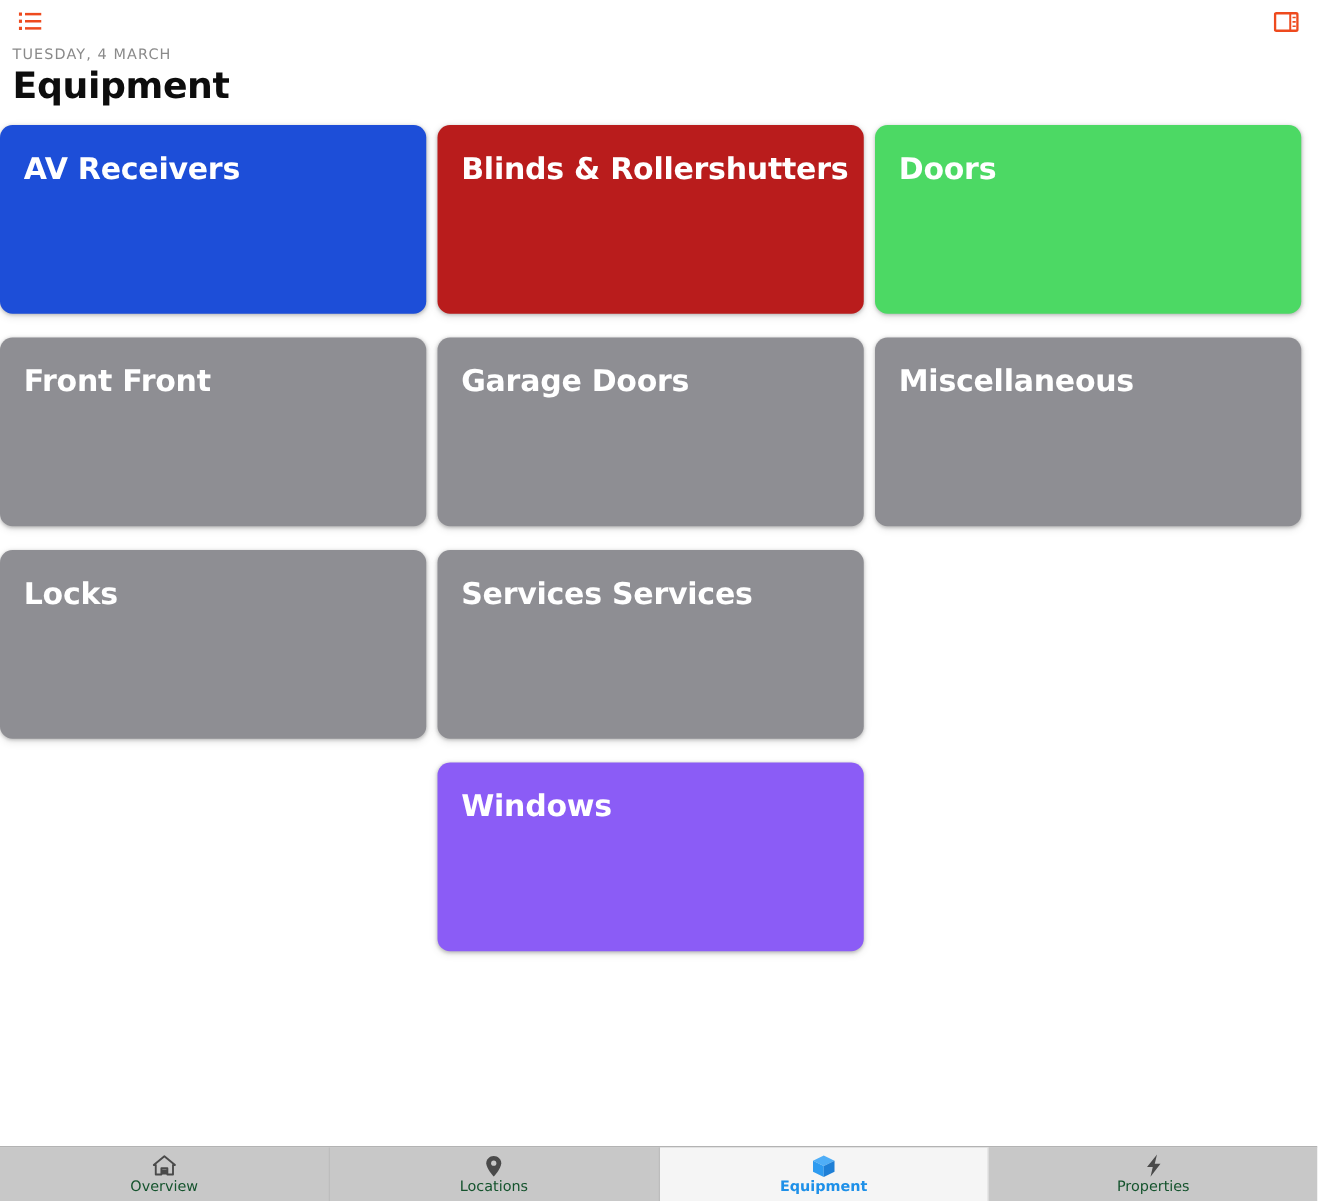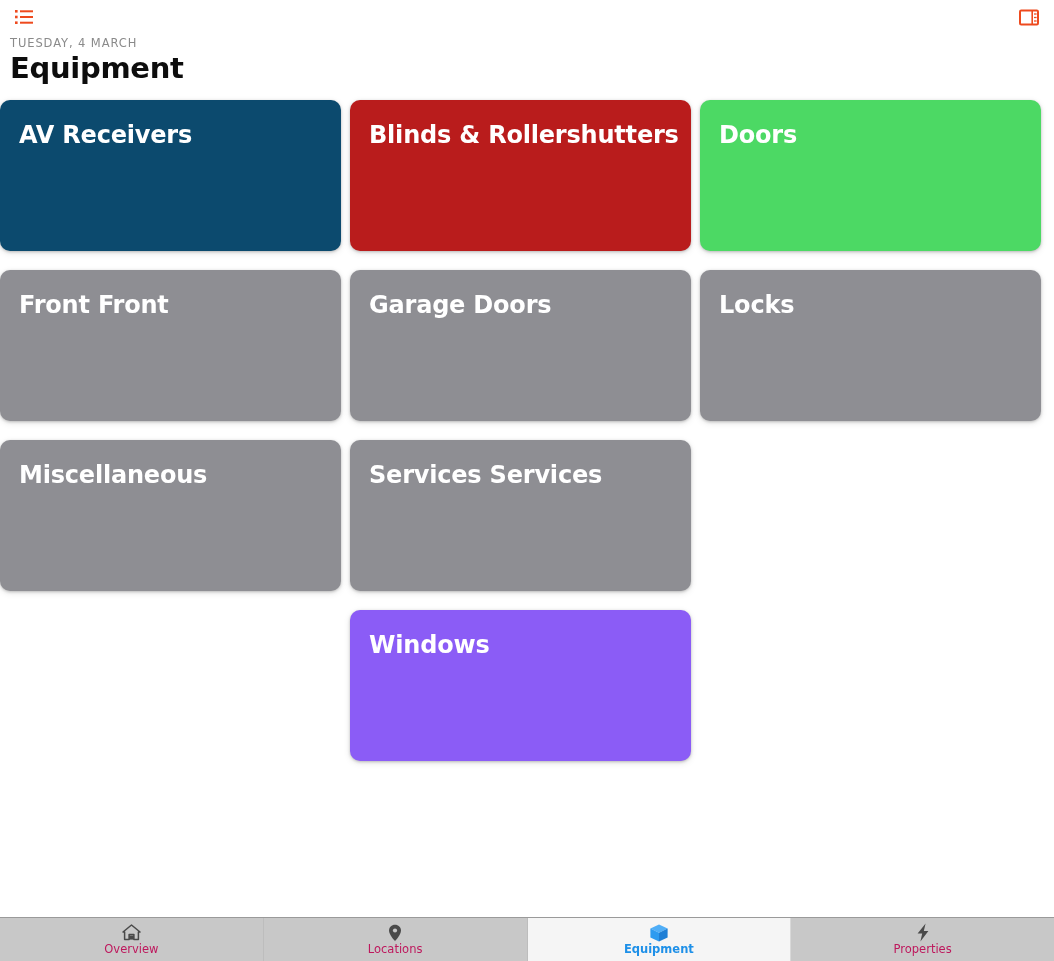--- a/index.html
+++ b/index.html
@@ -81,21 +81,21 @@
     border-top:1px solid #9a9a9a;
   }
   .nav-item {
     flex:1 1 0;
     display:flex;
     flex-direction:column;
     align-items:center;
     justify-content:center;
     gap:1px;
     background:#c8c8c8;
-    color:#be185d;
+    color:#14532d;
     cursor:pointer;
     border-right:1px solid #bdbdbd;
   }
   .nav-item:last-child { border-right:none; }
   .nav-item.active {
     background:#f5f5f5;
     color:#1e90e8;
     border-right:1px solid #d9d9d9;
   }
   .nav-item .nav-icon {
@@ -133,40 +133,40 @@
     </svg>
   </div>
 </div>
 
 <div class="header">
   <div class="date">TUESDAY, 4 MARCH</div>
   <div class="title">Equipment</div>
 </div>
 
 <div class="grid">
-  <div class="card" style="background: #0c4a6e;">
+  <div class="card" style="background: #1d4ed8;">
     <div class="card-title">AV Receivers</div>
   </div>
   <div class="card" style="background: #b91c1c;">
     <div class="card-title">Blinds &amp; Rollershutters</div>
   </div>
   <div class="card" style="background: rgb(76, 217, 100);">
     <div class="card-title">Doors</div>
   </div>
   <div class="card" style="background: rgb(142, 142, 147);">
     <div class="card-title">Front Front</div>
   </div>
   <div class="card" style="background: rgb(142, 142, 147);">
     <div class="card-title">Garage Doors</div>
   </div>
   <div class="card" style="background: rgb(142, 142, 147);">
+    <div class="card-title">Miscellaneous</div>
+  </div>
+  <div class="card" style="background: rgb(142, 142, 147);">
     <div class="card-title">Locks</div>
-  </div>
-  <div class="card" style="background: rgb(142, 142, 147);">
-    <div class="card-title">Miscellaneous</div>
   </div>
   <div class="card" style="background: rgb(142, 142, 147);">
     <div class="card-title">Services Services</div>
   </div>
   <div style="grid-column:1;"></div>
   <div class="card" style="grid-column: 2; background: #8b5cf6;">
     <div class="card-title">Windows</div>
   </div>
 </div>
 

